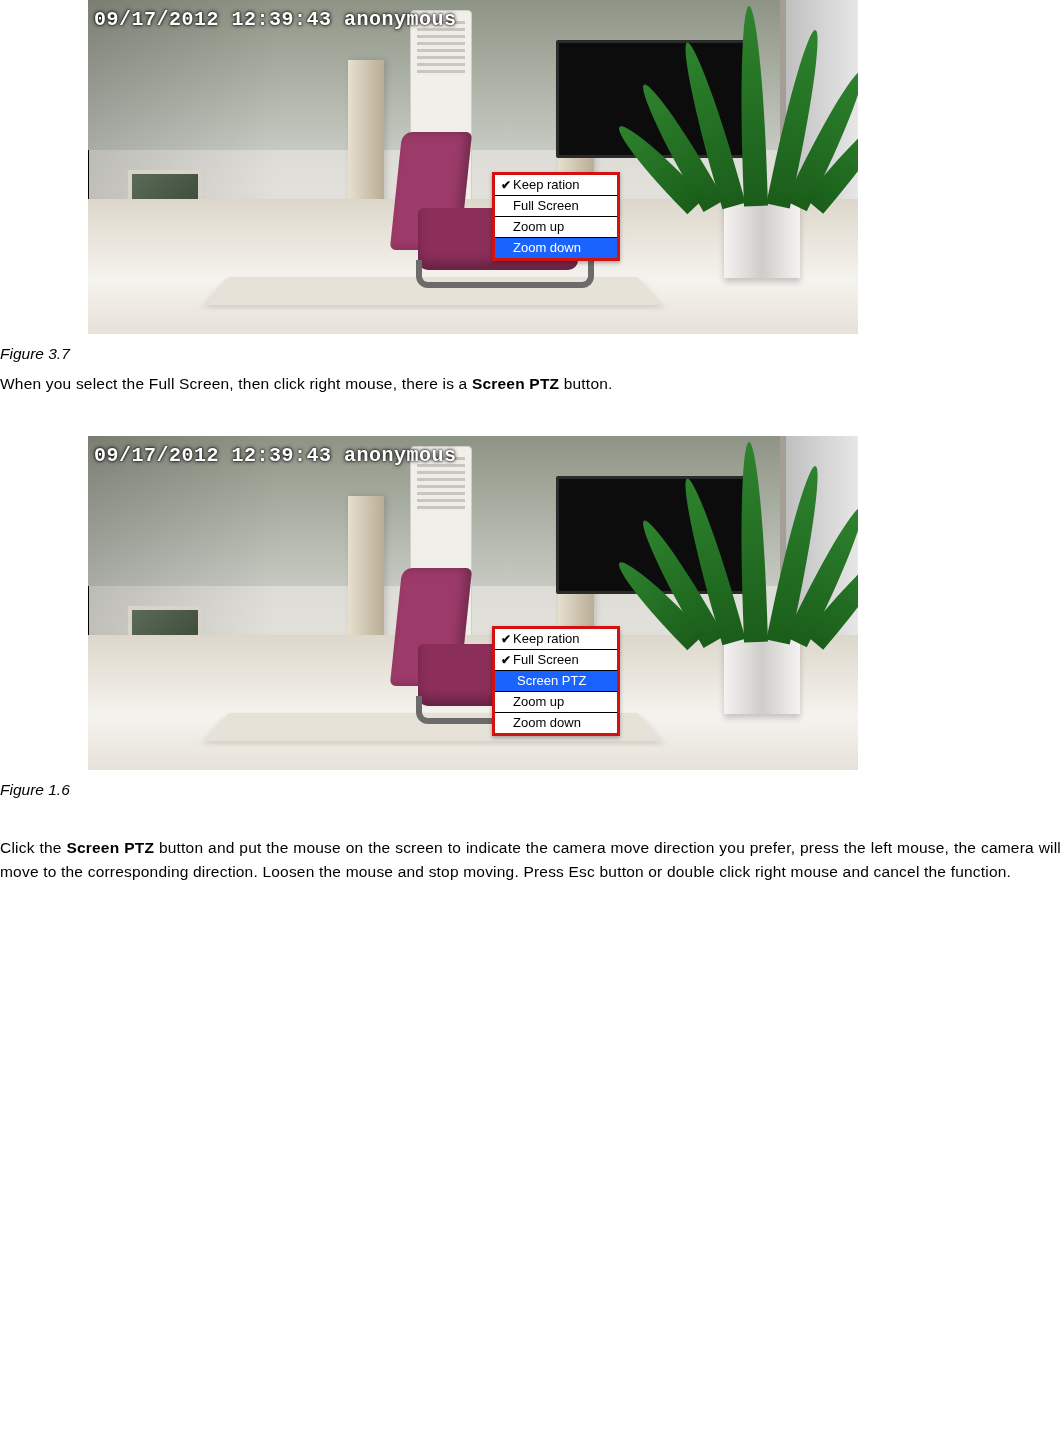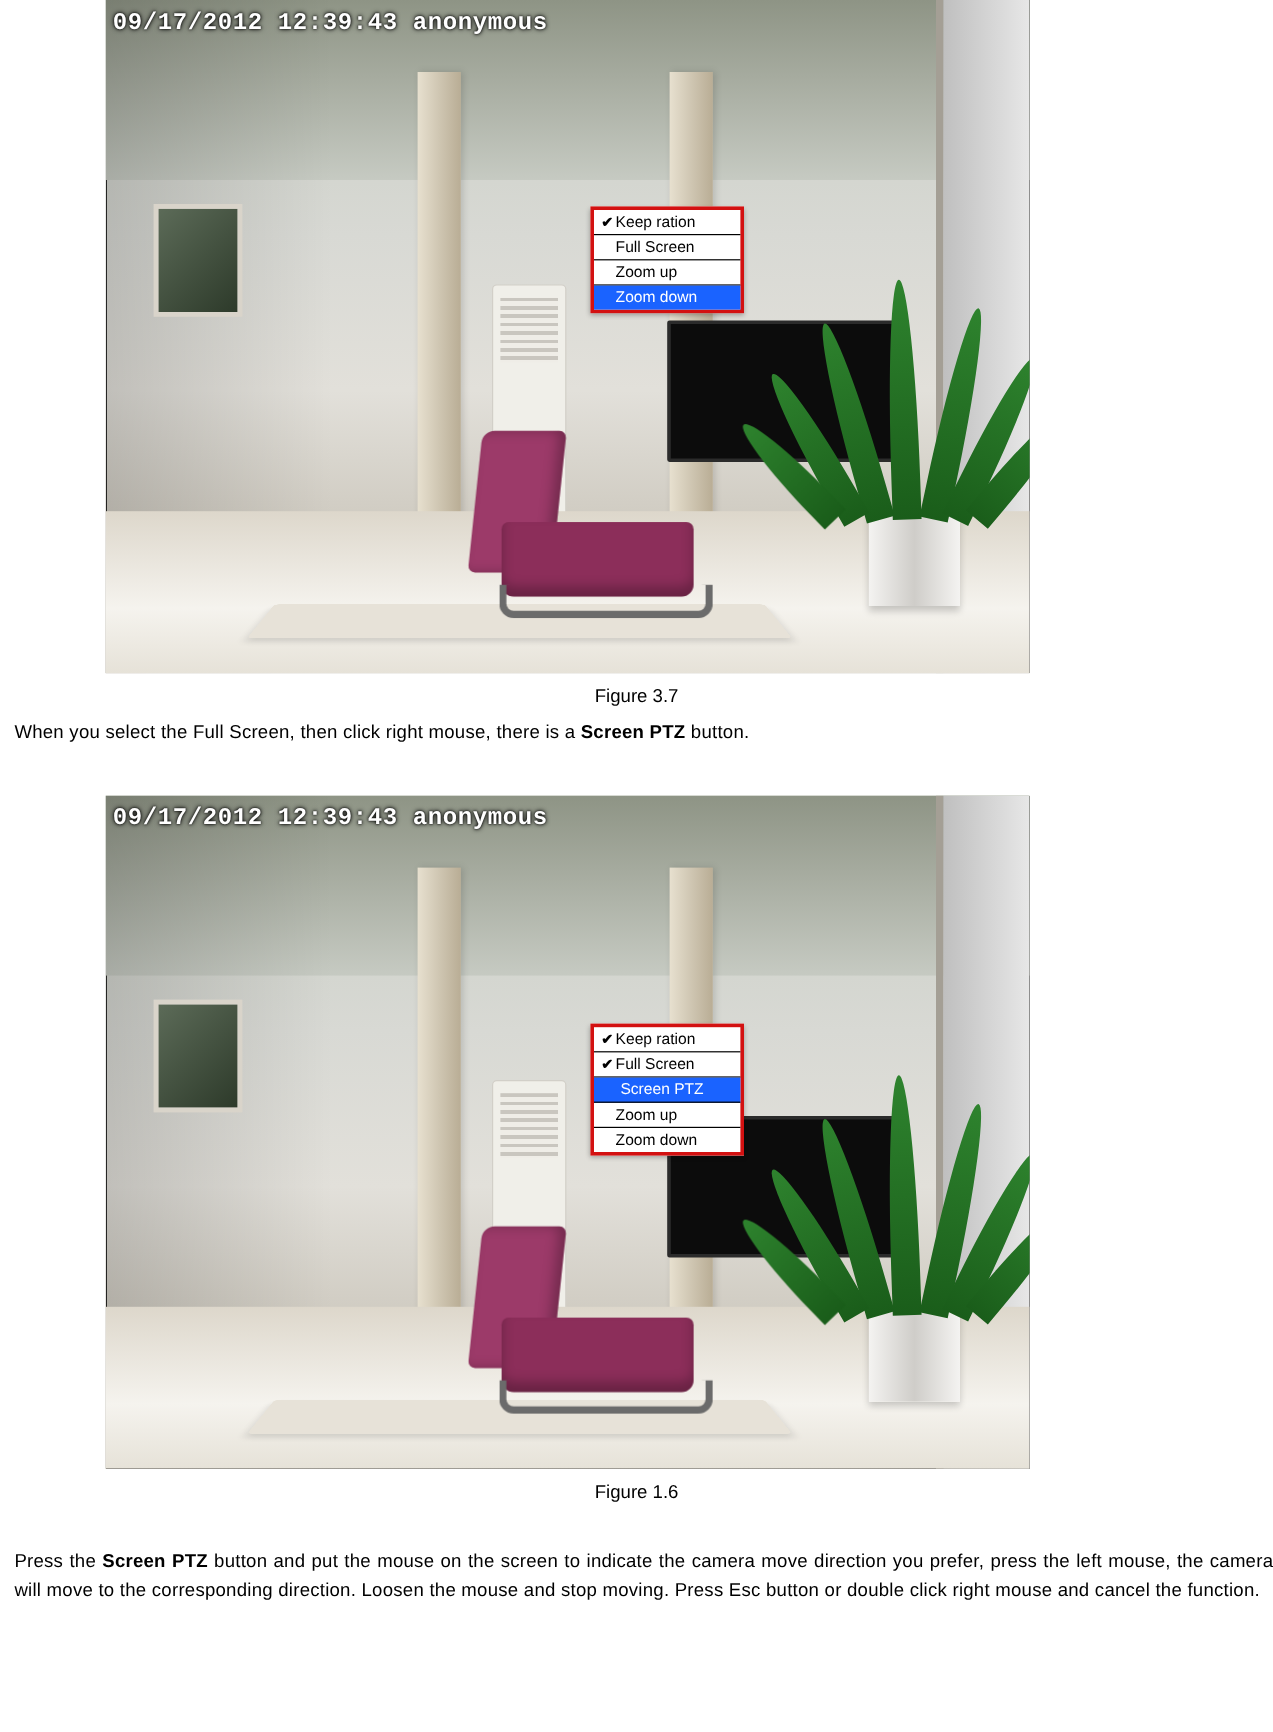--- a/index.html
+++ b/index.html
@@ -11,21 +11,21 @@
     color: #000000;
     line-height: 1.55;
     width: 1061px;
   }
   .page {
     box-sizing: border-box;
   }
   .camera-shot {
     position: relative;
     width: 770px;
-    height: 561px;
+    height: 334px;
     margin: 0 0 8px 88px;
     background: linear-gradient(180deg,#c7ccc2 0%,#d8d9d4 35%,#e2e0da 58%,#bab3a5 100%);
     overflow: hidden;
     box-shadow: inset 0 0 0 1px #000;
   }
   .camera-shot .osd {
     position: absolute;
     left: 6px; top: 4px;
     color: #ffffff;
     font-family: "Courier New", monospace;
@@ -97,23 +97,23 @@
   }
   .context-menu .mi:last-child{ border-bottom:none;align-items:center; }
   .context-menu .mi .tick{
     width:14px; text-align:center; font-weight:bold; font-size:12px;
   }
   .context-menu .mi.sel{
     background:#1a63ff; color:#ffffff;
   }
   .context-menu .mi.indent .label{ margin-left:4px; }
 
-  .caption{ text-align:center; margin: 6px 0 6px 0; }
-
-  .body-text{ margin:0 0 6px 0; text-align:justify; letter-spacing:0.2px;padding-left:12px; }
+  .caption{ text-align:left; margin: 6px 0 6px 0; font-style: italic; }
+
+  .body-text{ margin:0 0 6px 0; text-align:justify; letter-spacing:0.2px; }
   .body-text.first{ margin-top:2px; }
   .bold{ font-weight:bold; }
 
   .gap-small{ height:28px; }
   .gap-med{ height:34px; }
 
 </style>
 </head>
 <body>
 
@@ -227,19 +227,19 @@
         <span class="label">Zoom down</span>
       </div>
     </div>
   </div>
 
   <div class="caption">Figure 1.6</div>
 
   <div class="gap-small"></div>
 
   <p class="body-text">
-    <span>Press the </span><span class="bold">Screen PTZ</span><span> button and put the mouse on the screen to indicate the camera move direction you prefer, press the left mouse, the camera will move to the corresponding direction. Loosen the mouse and stop moving. Press Esc button or double click right mouse and cancel the function.</span>
+    <span>Click the </span><span class="bold">Screen PTZ</span><span> button and put the mouse on the screen to indicate the camera move direction you prefer, press the left mouse, the camera will move to the corresponding direction. Loosen the mouse and stop moving. Press Esc button or double click right mouse and cancel the function.</span>
   </p>
 
   <div class="gap-small"></div>
 
 
 </div>
 
 </body></html>

